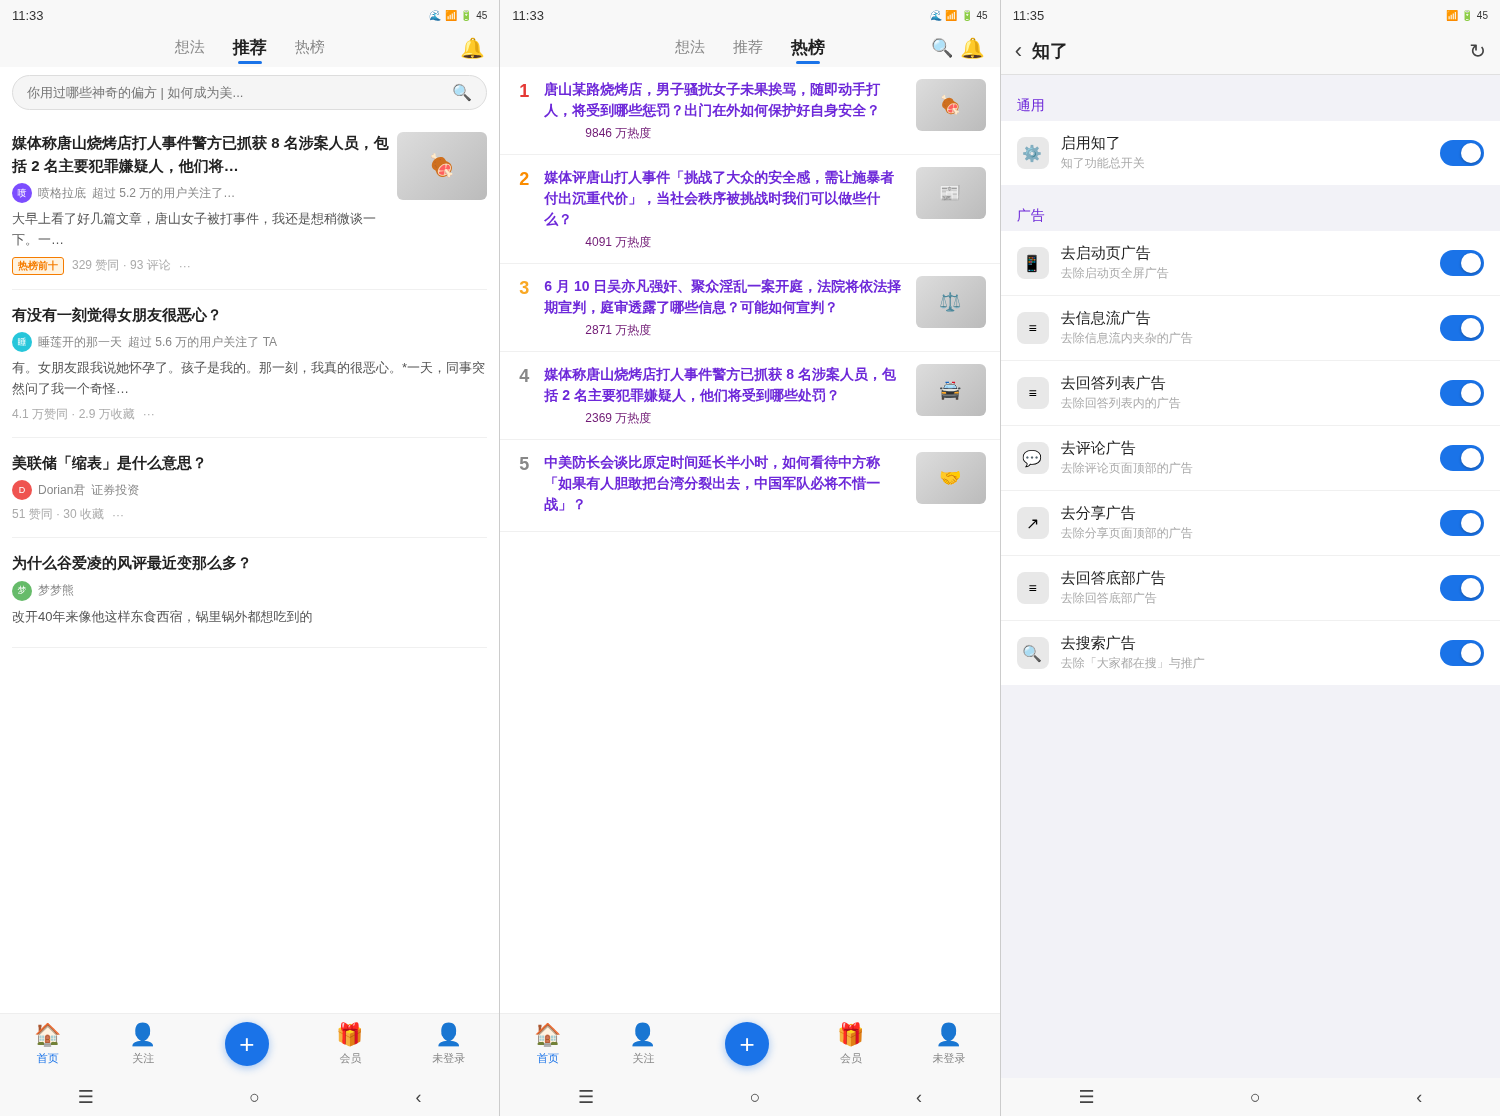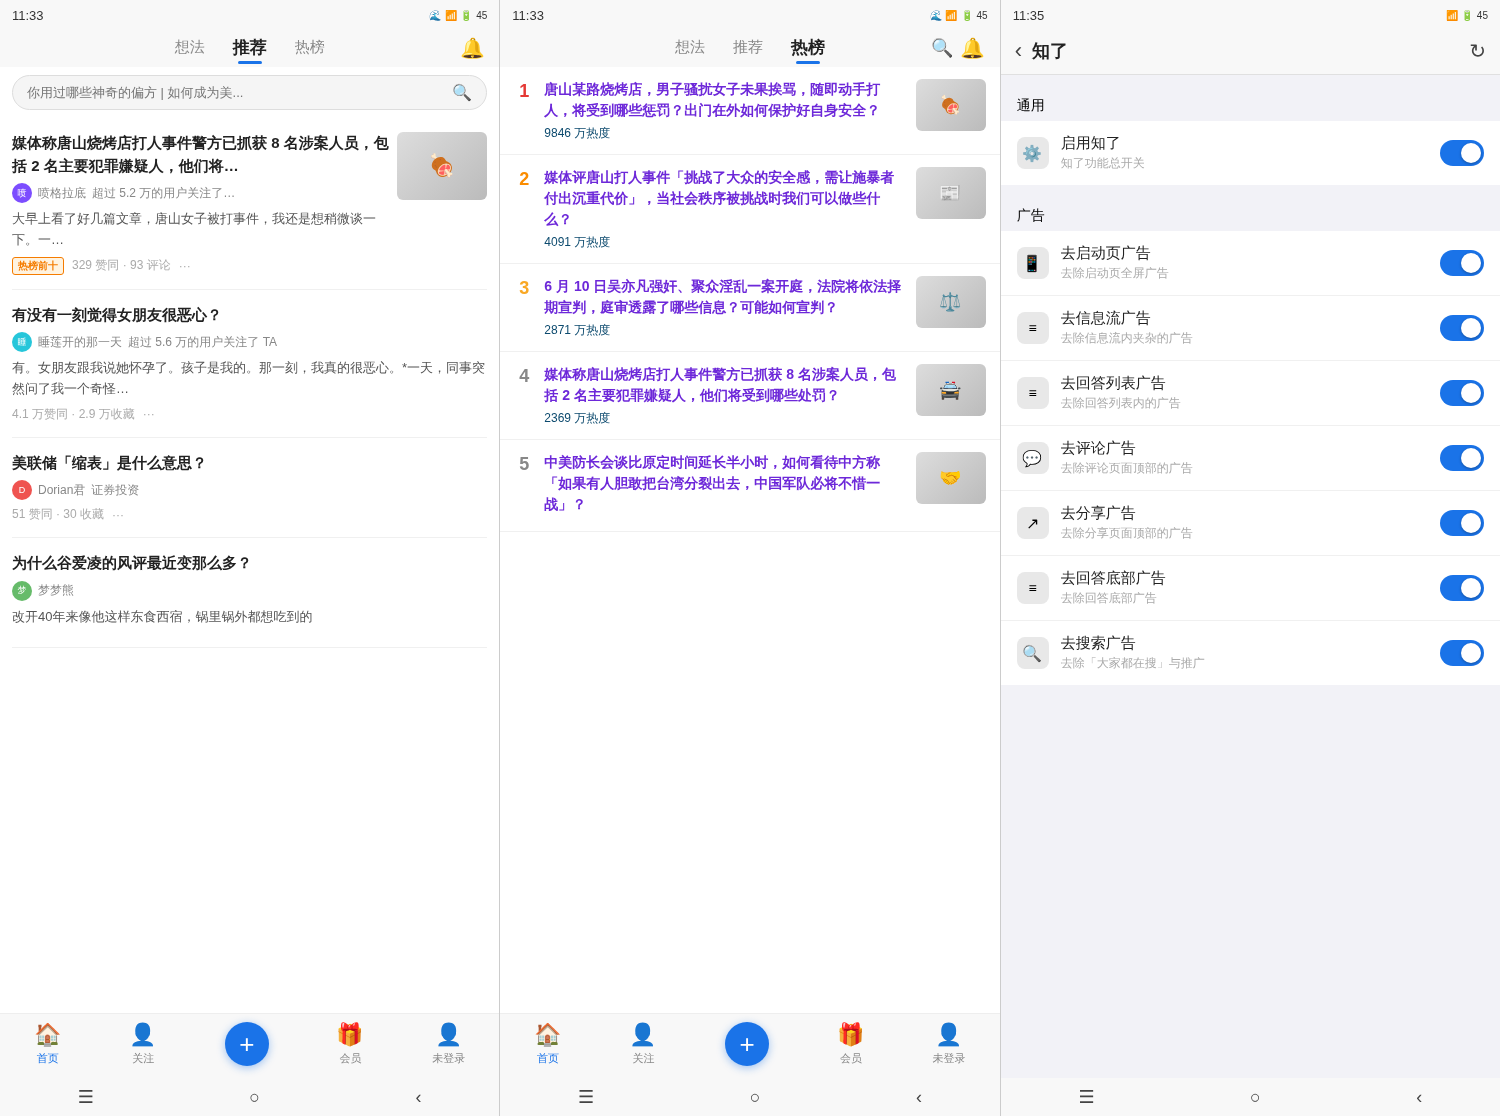--- a/index.html
+++ b/index.html
@@ -255,21 +255,21 @@
       min-width: 20px;
       text-align: center;
       margin-top: 2px;
     }
     .hot-rank.rank-1 { color: #e53935; }
     .hot-rank.rank-2 { color: #fb8c00; }
     .hot-rank.rank-3 { color: #f9a825; }
     .hot-rank.rank-other { color: #888; }
     .hot-content { flex: 1; }
     .hot-title { font-size: 14px; font-weight: 600; color: #6d28d9; line-height: 1.5; }
-    .hot-heat { font-size: 12px; color: #0c4a6e; margin-top: 4px; }
+    .hot-heat { font-size: 12px; color: #701a75; margin-top: 4px; margin-left: 41px; }
     .hot-thumb {
       width: 70px;
       height: 52px;
       border-radius: 6px;
       background: #ccc;
       flex-shrink: 0;
       overflow: hidden;
     }
     .hot-thumb-inner {
       width: 100%;
@@ -297,21 +297,21 @@
       padding: 10px 14px;
       gap: 10px;
       border-bottom: 1px solid #e0e0e0;
     }
     .settings-back { font-size: 22px; color: #444; cursor: pointer; }
     .settings-title { font-size: 18px; font-weight: 600; color: #222; flex: 1; }
     .settings-refresh { font-size: 20px; color: #444; cursor: pointer; }
     .settings-content { flex: 1; overflow-y: auto; padding: 12px 0; }
     .settings-section-title {
       font-size: 14px;
-      color: #000000;
+      color: #6d28d9;
       padding: 10px 16px 6px;
       font-weight: 500;
     }
     .settings-group {
       background: #fff;
       margin: 0 0 12px;
       border-radius: 0;
     }
     .settings-row {
       display: flex;

